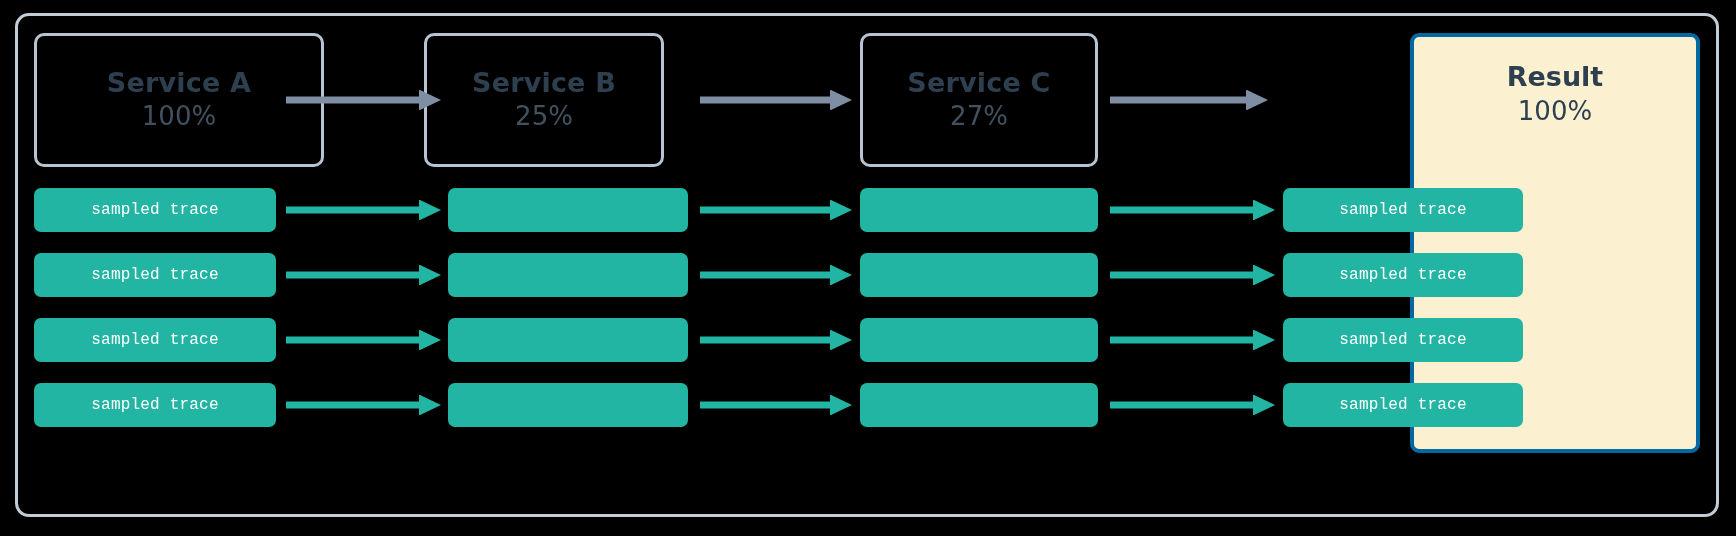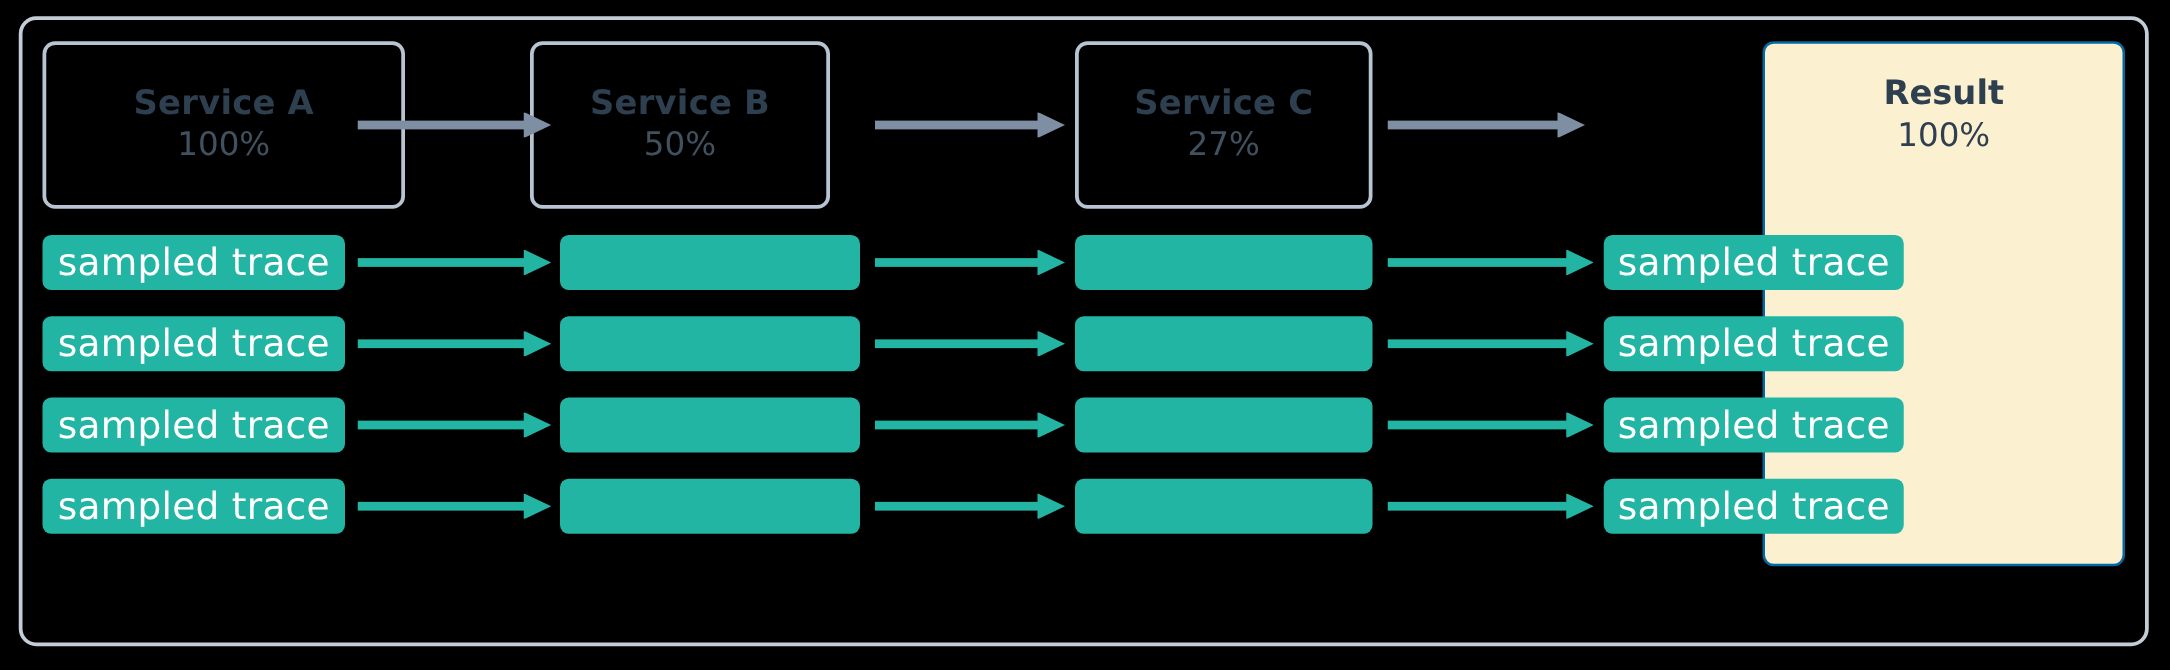--- a/index.html
+++ b/index.html
@@ -63,21 +63,21 @@
   }
 
   
   .result-box {
     position: absolute;
     left: 1410px;
     top: 33px;
     width: 290px;
     height: 420px;
     box-sizing: border-box;
-    border: 2px solid #0369a1;
+    border: 4px solid #0369a1;
     border-radius: 9px;
     background: #fbf1d0;
   }
   .result-head {
     position: absolute;
     left: 0;
     right: 0;
     top: 24px;
     text-align: center;
   }
@@ -98,24 +98,25 @@
   
   .pill {
     position: absolute;
     height: 44px;
     border-radius: 7px;
     background: #23b5a4;
     display: flex;
     align-items: center;
     justify-content: center;
     color: #ffffff;
-    font-size: 30px;
+    font-size: 16px;
     font-weight: normal;
     letter-spacing: 0.2px;
     box-sizing: border-box;
+    font-family: Liberation Mono, monospace;
   }
   .pill.blank { color: transparent; }
 
   
   .arrow {
     position: absolute;
     height: 20px;
     display: block;
   }
   .arrow svg { display: block; }
@@ -127,21 +128,21 @@
 
   <div class="outer-frame"></div>
 
   <div id="layers">
       <div class="service-box" style="left: 34px; width: 290px;">
         <div class="service-name">Service A</div>
         <div class="service-pct">100%</div>
       </div>
       <div class="service-box" style="left: 424px; width: 240px;">
         <div class="service-name">Service B</div>
-        <div class="service-pct">50%</div>
+        <div class="service-pct">25%</div>
       </div>
       <div class="service-box" style="left: 860px; width: 238px; text-align: center;">
         <div class="service-name">Service C</div>
         <div class="service-pct">27%</div>
       </div>
       <div class="result-box">
         <div class="result-head">
           <div class="result-title">Result</div>
           <div class="result-pct">100%</div>
         </div>

